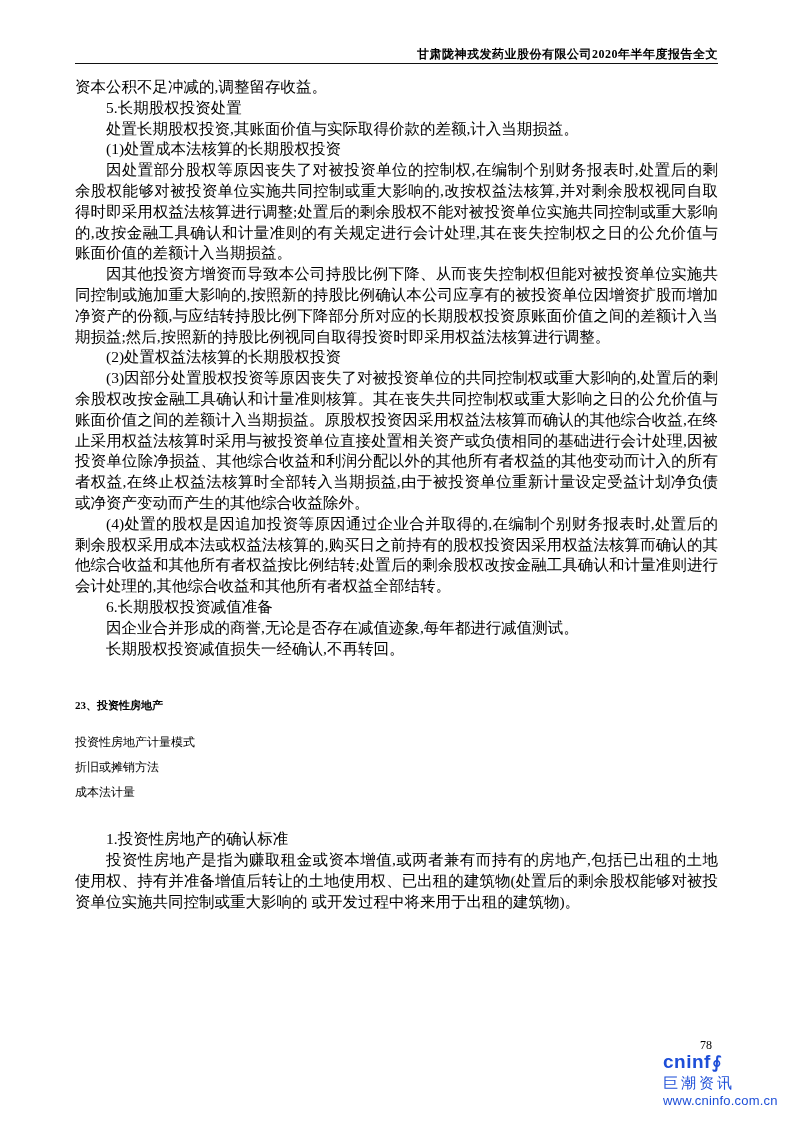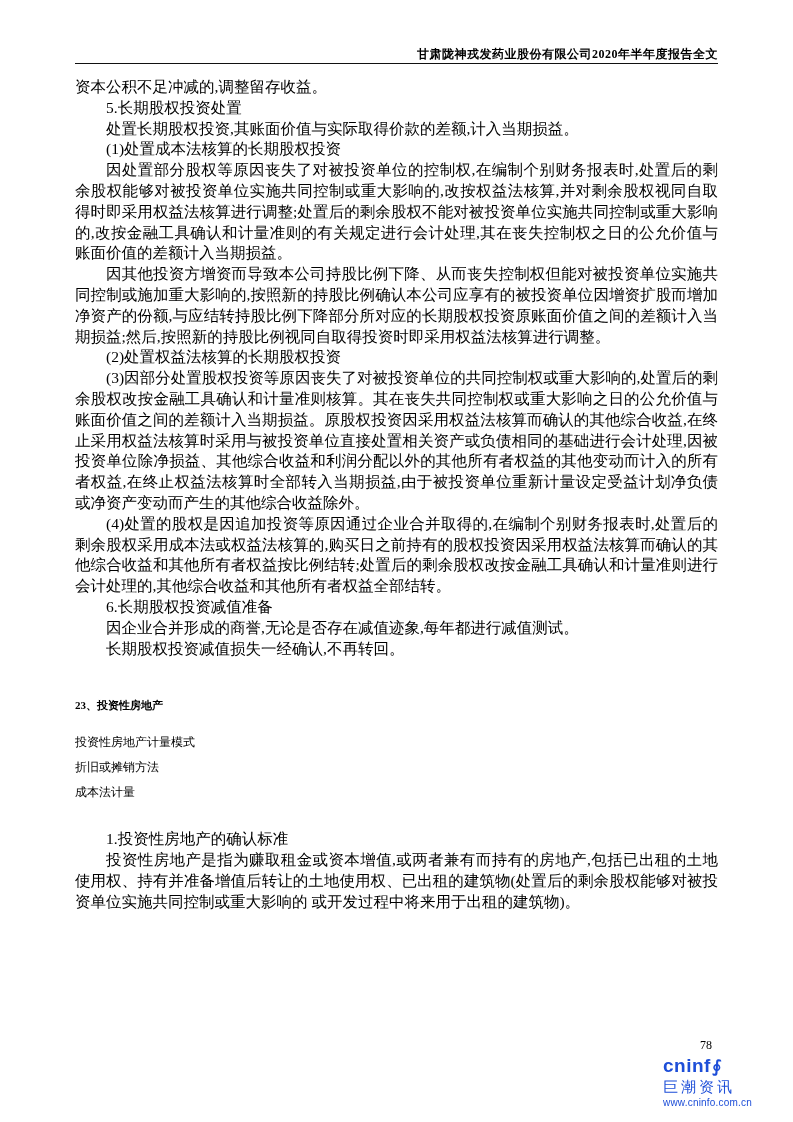--- a/index.html
+++ b/index.html
@@ -81,21 +81,21 @@
     font-size: 17px;
     font-weight: bold;
     margin-left: 1px;
   }
   .logo-name {
     font-size: 15px;
     letter-spacing: 3px;
     margin-top: 2px;
   }
   .logo-url {
-    font-size: 10px;
+    font-size: 13px;
     margin-top: 2px;
     letter-spacing: 0.2px;
   }
 </style>
 </head>
 <body>
 
 <div class="page">
 
   <div class="page-header">

